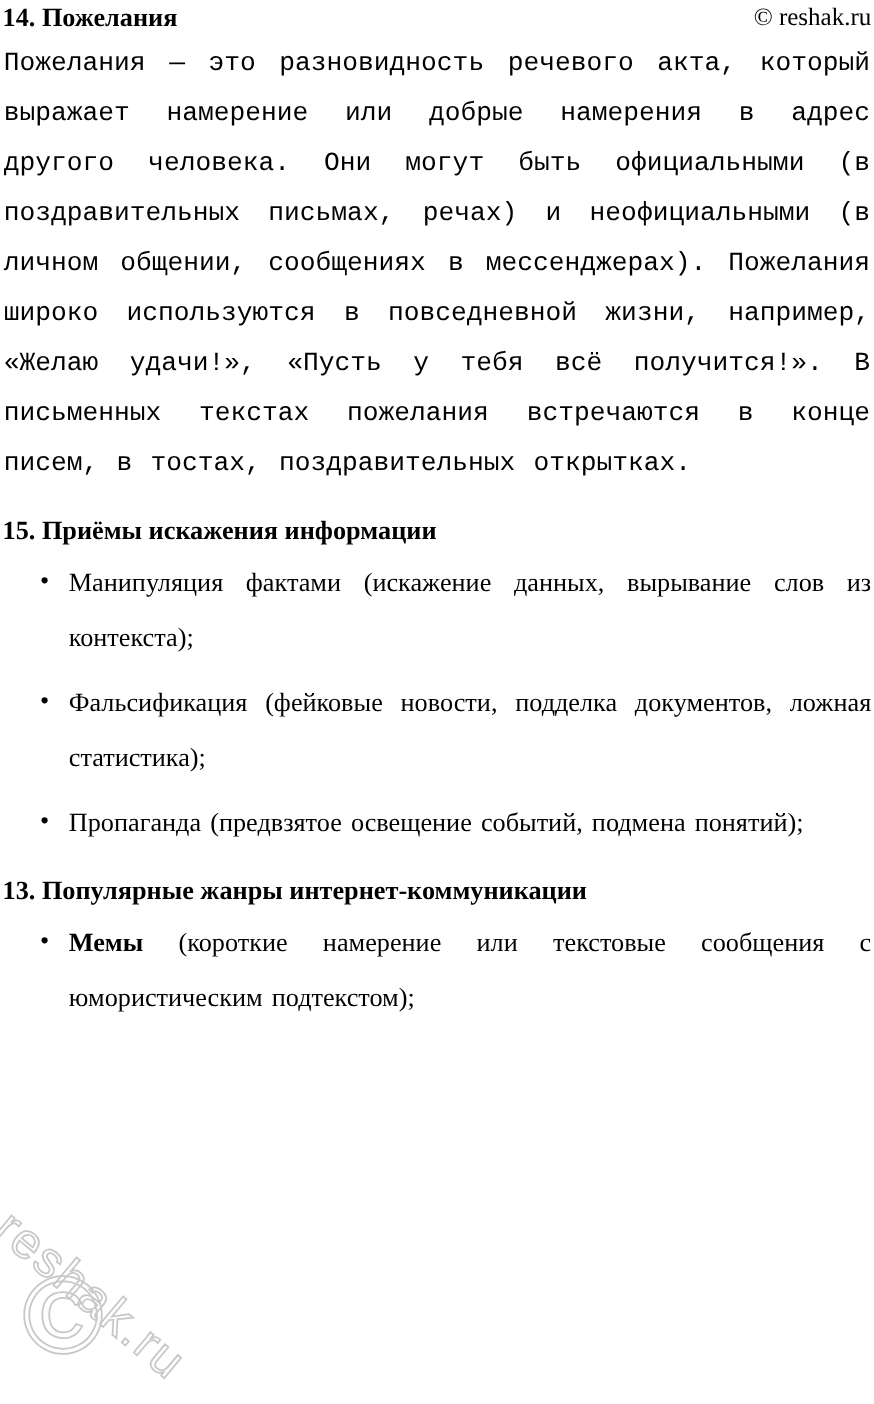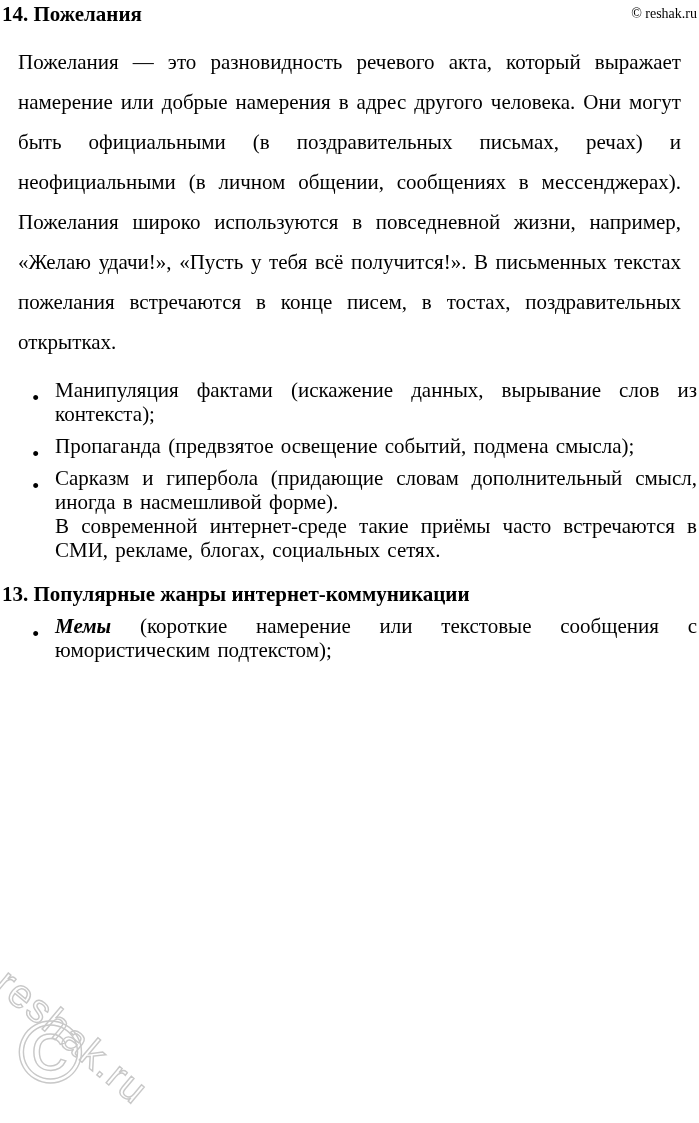--- a/index.html
+++ b/index.html
@@ -25,52 +25,53 @@
     margin-bottom: 6px;
   }
   .heading {
     font-size: 21px;
     font-weight: bold;
     line-height: 24px;
     margin: 0;
   }
   .section-gap { margin-top: 20px; margin-bottom: 8px; }
   .copyright {
-    font-size: 14px;
+    font-size: 20px;
     line-height: 24px;
     white-space: nowrap;
   }
   .para {
-    margin: 16px;
+    margin: 1px;
     text-align: justify;
     line-height: 40px;
     word-spacing: 2px;
+    font-family: Liberation Mono, monospace;
   }
   .bullet-list {
     list-style: none;
     margin: 6px 0 0 0;
     padding: 0;
   }
   .bullet-list li {
     position: relative;
     padding-left: 53px;
     text-align: justify;
-    line-height: 24px;
+    line-height: 44px;
     word-spacing: 2px;
     margin-bottom: 8px;
   }
   .bullet-list li:last-child { margin-bottom: 0; }
   .bullet-list li::before {
     content: "\2022";
     position: absolute;
     left: 30px;
     top: 0;
     line-height: 40px;
   }
-  .term { font-weight: bold; font-style: italic; }
+  .term { font-weight: bold; }
   
   .watermark {
     position: absolute;
     left: 0; top: 0;
     width: 100%; height: 100%;
     z-index: 2;
     pointer-events: none;
   }
   .wm-text {
     position: absolute;
@@ -106,32 +107,32 @@
 
 <div class="content">
 
   <div class="header-row">
     <h2 class="heading">14. Пожелания</h2>
     <span class="copyright">© reshak.ru</span>
   </div>
 
   <p class="para">Пожелания — это разновидность речевого акта, который выражает намерение или добрые намерения в адрес другого человека. Они могут быть официальными (в поздравительных письмах, речах) и неофициальными (в личном общении, сообщениях в мессенджерах). Пожелания широко используются в повседневной жизни, например, «Желаю удачи!», «Пусть у тебя всё получится!». В письменных текстах пожелания встречаются в конце писем, в тостах, поздравительных открытках.</p>
 
+  <h2 class="heading section-gap">15. Приёмы искажения информации</h2>
 
 
   <ul class="bullet-list">
     <li>
       <span>Манипуляция фактами (искажение данных, вырывание слов из контекста);</span>
     </li>
     <li>
-      <span>Пропаганда (предвзятое освещение событий, подмена смысла);</span>
+      <span>Фальсификация (фейковые новости, подделка документов, ложная статистика);</span>
     </li>
     <li>
-      <div>Сарказм и гипербола (придающие словам дополнительный смысл, иногда в насмешливой форме).</div>
-      <div>В современной интернет-среде такие приёмы часто встречаются в СМИ, рекламе, блогах, социальных сетях.</div>
+      <span>Пропаганда (предвзятое освещение событий, подмена понятий);</span>
     </li>
   </ul>
 
   <h2 class="heading section-gap">13. Популярные жанры интернет-коммуникации</h2>
 
 
   <ul class="bullet-list">
     <li><b class="term">Мемы</b><span> (короткие намерение или текстовые сообщения с юмористическим подтекстом);</span></li>
   </ul>
 

